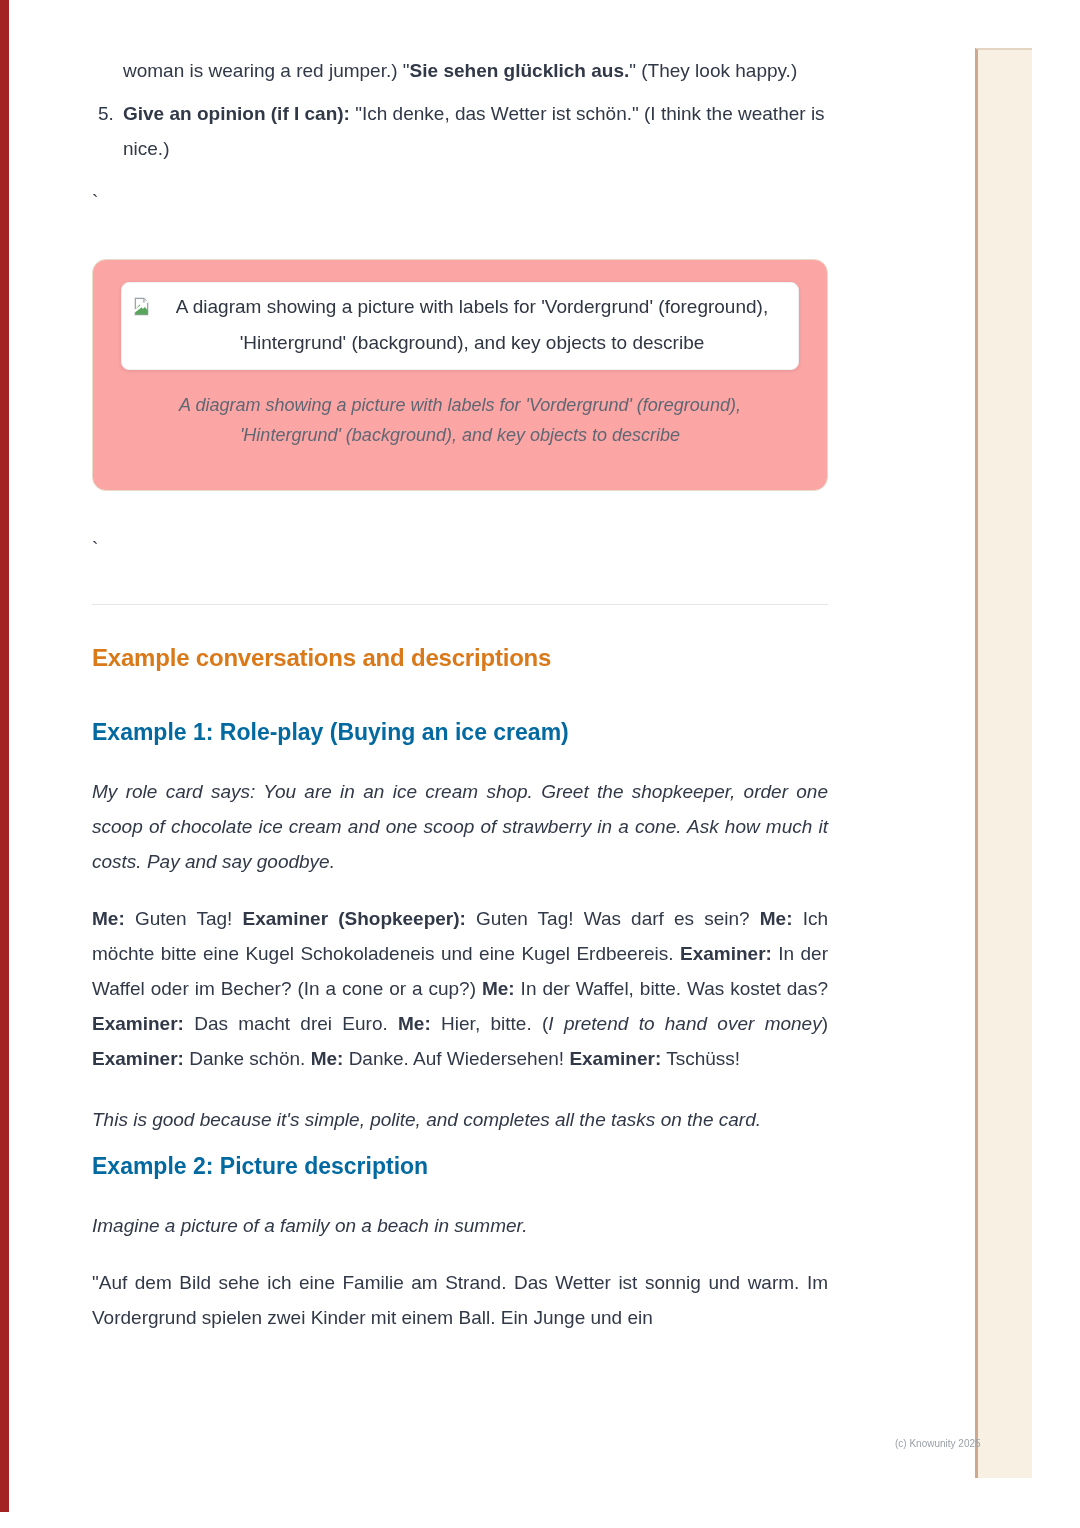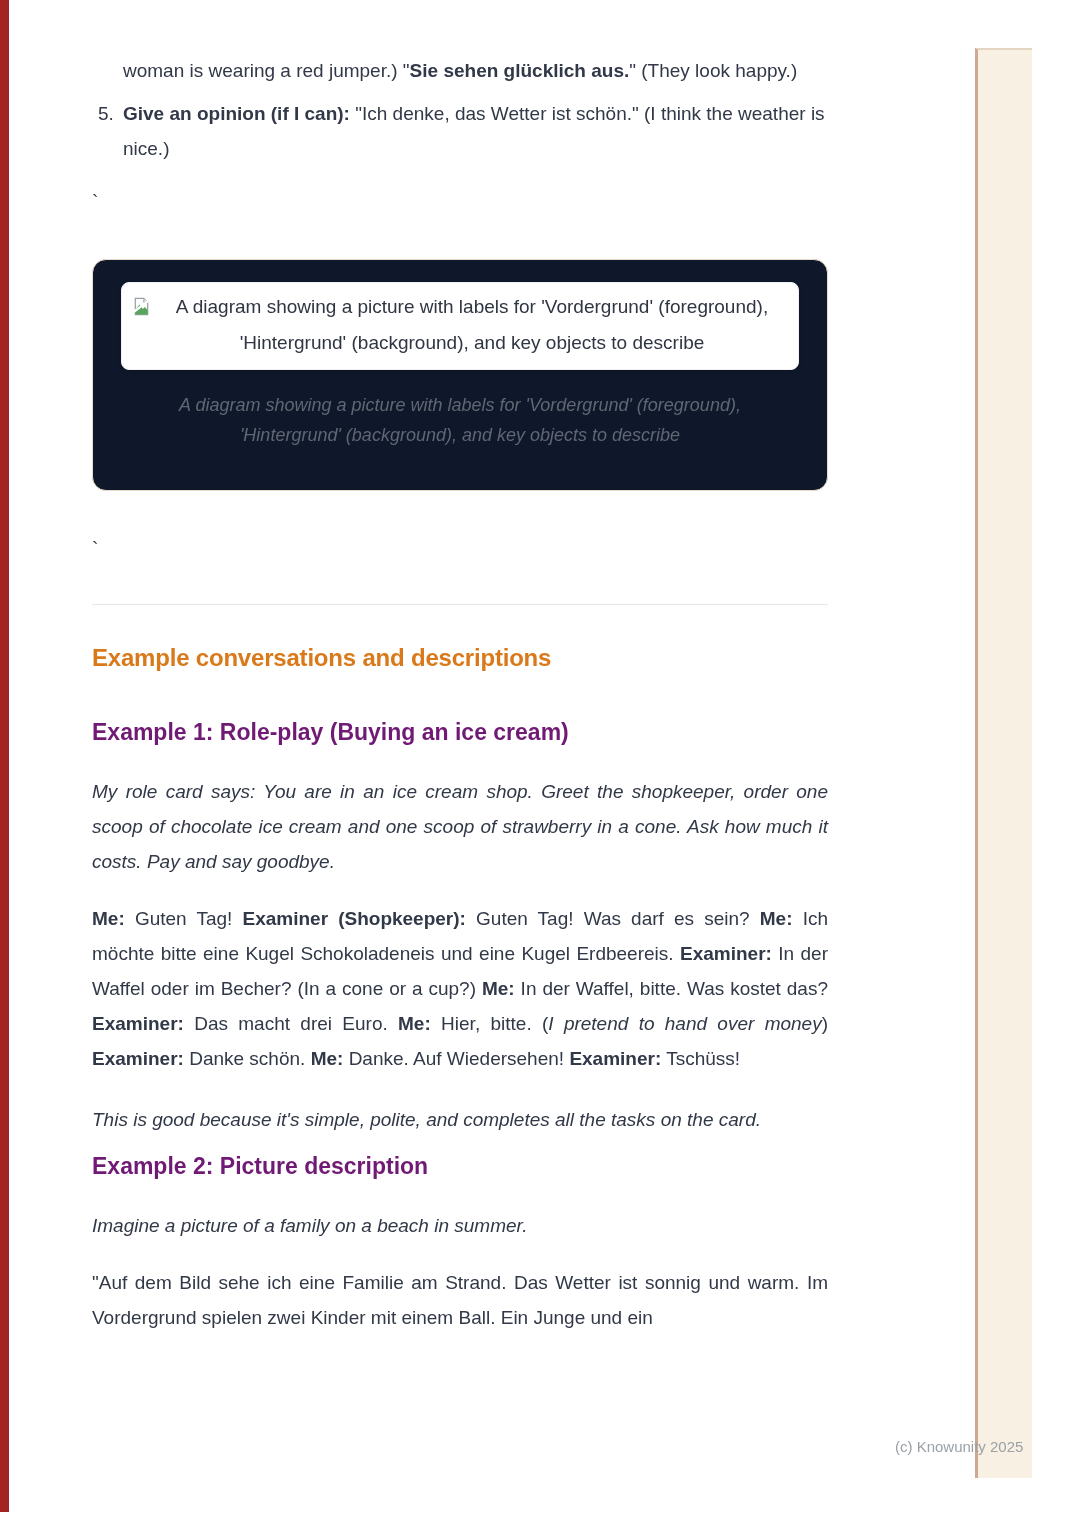--- a/index.html
+++ b/index.html
@@ -20,40 +20,40 @@
   
   .right-strip {
     position: absolute; left: 975px; top: 48px; width: 57px; height: 1430px;
     background: #f8f0e2;
     border-left: 3px solid #cfa98f;
     border-top: 2px solid #e3d5c2;
   }
 
   .copyright {
     position: absolute; left: 895px; top: 1438px;
-    font-size: 15px; color: #9ba1a8; white-space: nowrap; z-index: 2;
+    font-size: 10px; color: #9ba1a8; white-space: nowrap; z-index: 2;
   }
 
   .content {
     position: absolute; left: 92px; top: 0; width: 736px;
     font-size: 19px; line-height: 35px;
   }
 
   .list-block { margin-top: 53px; }
   .list-cont { padding-left: 31px; }
   .list-item { margin-top: 8px; position: relative; padding-left: 31px; }
   .list-marker { position: absolute; left: 6px; top: 0; }
 
   .stray { margin-top: 18px; font-size: 19px; }
   .stray2 { margin-top: 40px; font-size: 19px; }
 
   .figure-card {
     margin-top: 40px;
     border: 1px solid #e8dcc8;
-    background: #0f172a;
+    background: #fca5a5;
     border-radius: 14px;
     padding: 22px 28px 40px 28px;
   }
   .alt-box {
     position: relative;
     background: #ffffff;
     border: 1px solid #f0f1f3;
     border-radius: 8px;
     box-shadow: 0 1px 4px rgba(0,0,0,0.10);
     padding: 6px 20px 8px 44px;
@@ -76,21 +76,21 @@
   h2.section-title {
     margin-top: 37px;
     color: #d9791a;
     font-size: 24px;
     line-height: 32px;
     font-weight: 700;
     letter-spacing: -0.2px;
   }
   h3.sub-title {
     margin-top: 45px;
-    color: #701a75;
+    color: #0369a1;
     font-size: 23px;
     line-height: 27px;
     font-weight: 700;
   }
   .para { margin-top: 28px; }
   .justify { text-align: justify; }
   .italic { font-style: italic; }
   .m-sm { margin-top: 22px; }
   .m-md { margin-top: 26px; }
 </style>

